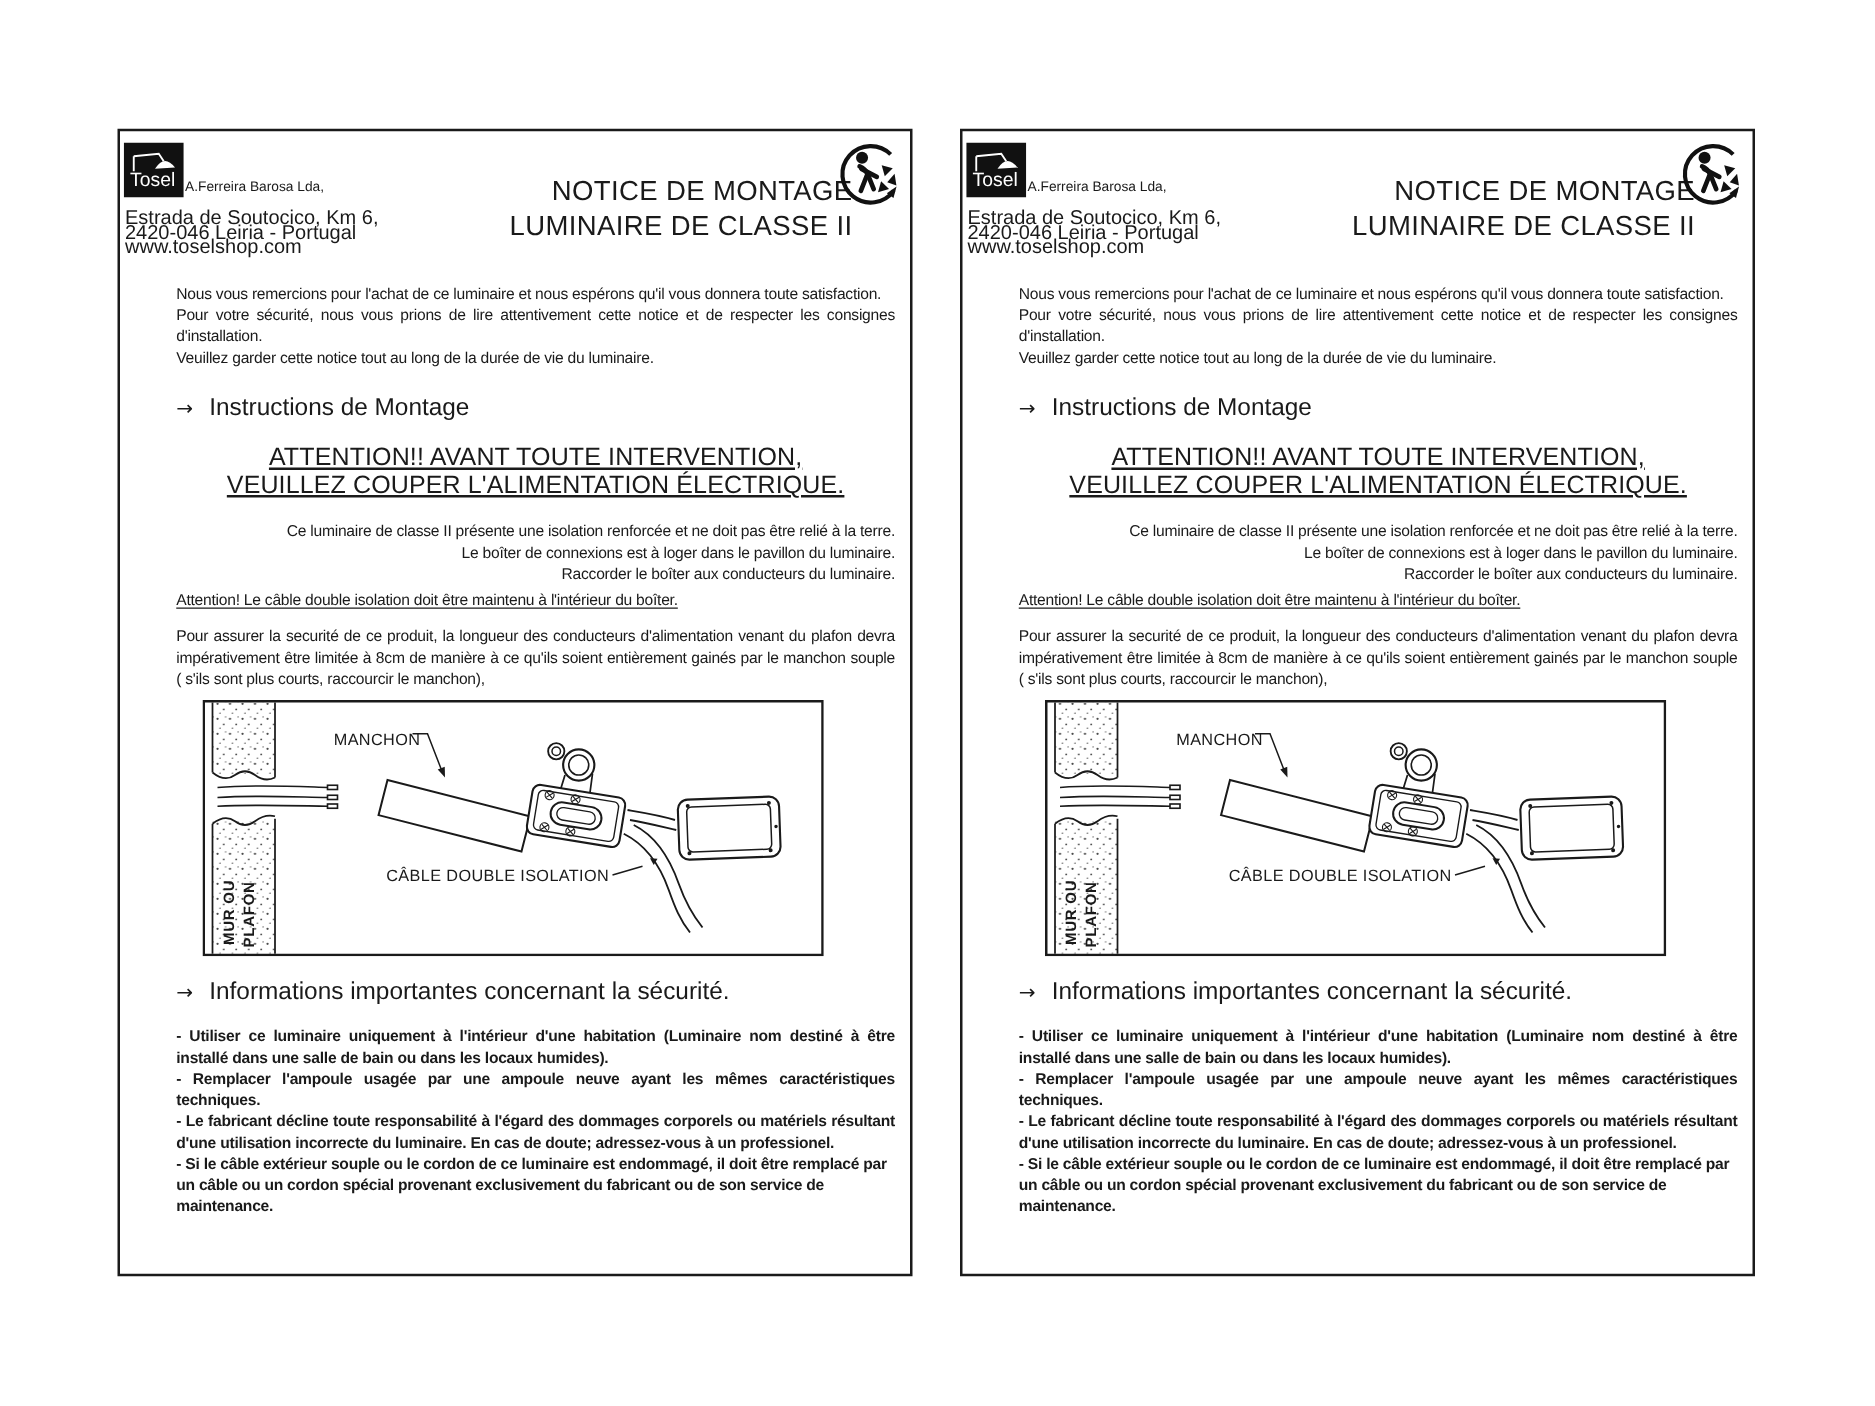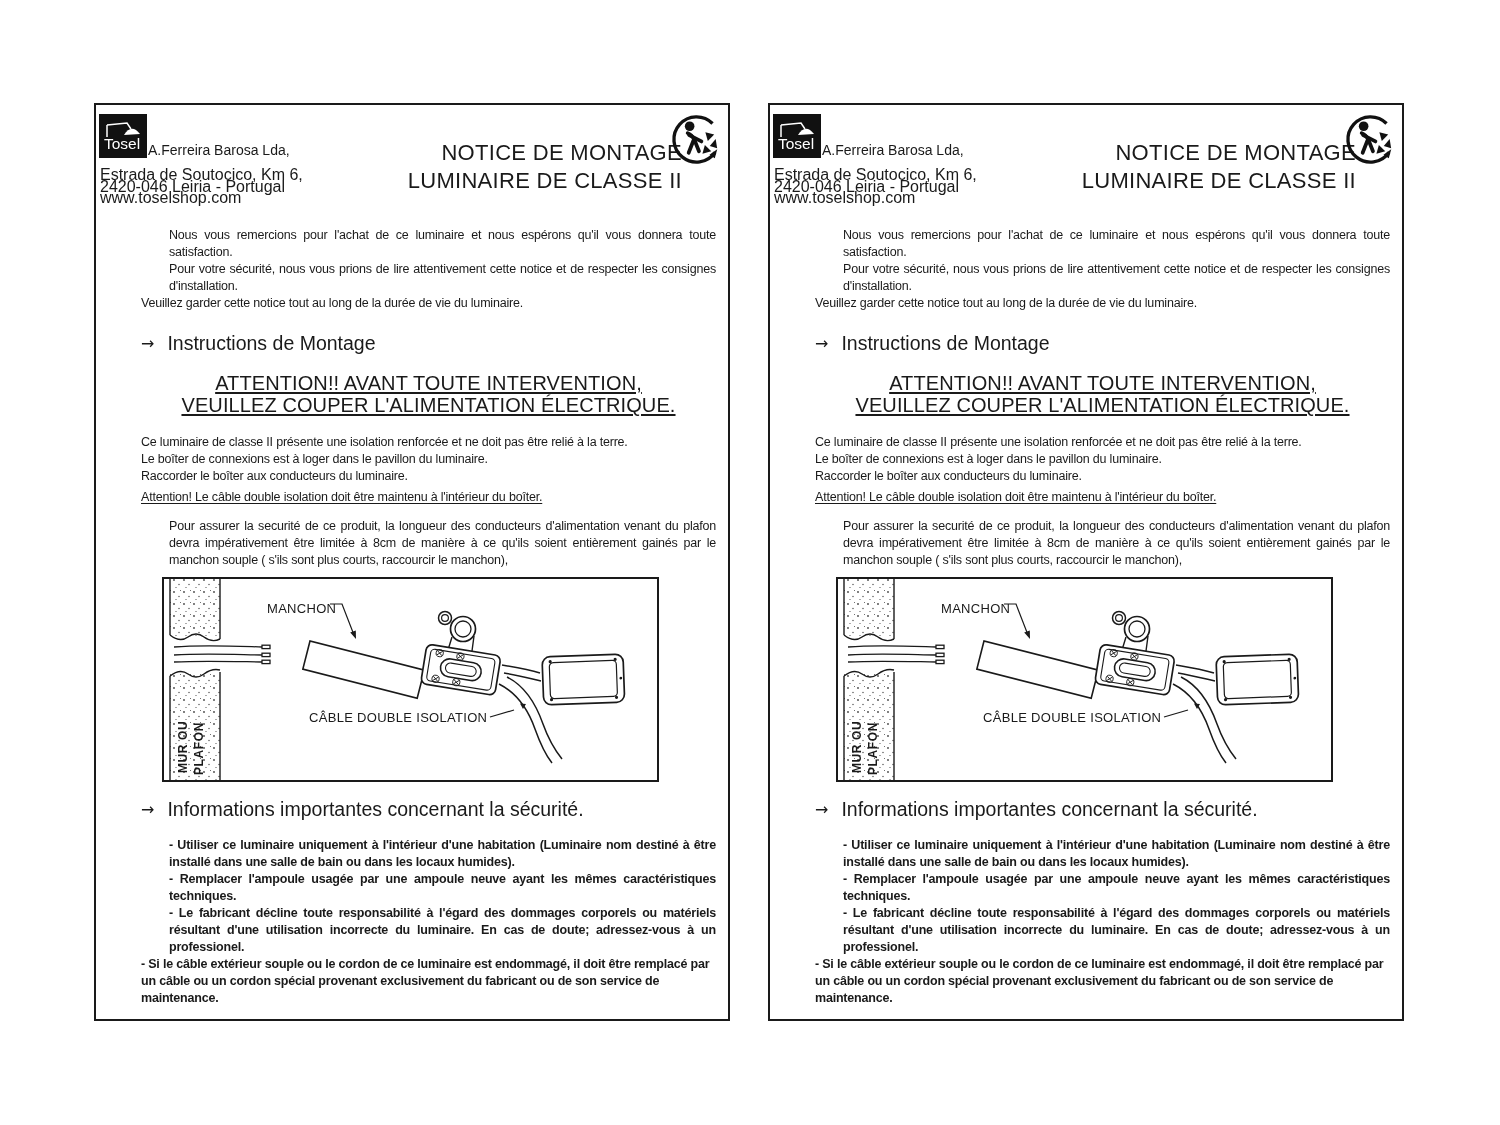--- a/index.html
+++ b/index.html
@@ -9,37 +9,37 @@
   }
   .slot{position:absolute;top:103px;}
   .slot-left{left:94px;}
   .slot-right{left:768px;}
   .page{
     width:632px;height:914px;border:2px solid #1a1a1a;background:#fff;
     position:relative;overflow:hidden;
   }
   .page-header{position:relative;height:122px;}
   .logo-box{position:absolute;left:3px;top:9px;width:68px;height:44px;}
-  .addr-first{position:absolute;left:52px;top:39px;font-size:14px;line-height:12px;}
+  .addr-first{position:absolute;left:52px;top:39px;font-size:11px;line-height:12px;}
   .addr-block{position:absolute;left:4px;top:64px;font-size:16px;line-height:11.6px;}
   .doc-title{
     position:absolute;left:90px;right:46px;top:34px;text-align:right;
     font-size:22px;line-height:28px;letter-spacing:0.3px;white-space:nowrap;
   }
   .triman{position:absolute;right:3px;top:7px;width:55px;height:55px;}
   .content{padding:0 12px 0 45px;}
   .body{font-size:12.5px;line-height:17px;letter-spacing:-0.2px;margin:0;}
-  .just{text-align:justify;margin-left:28px;}
+  .just{text-align:justify;}
   .u{text-decoration:underline;text-underline-offset:2px;}
   .section-heading{
     display:flex;align-items:center;gap:13px;font-size:19.5px;line-height:26px;margin-top:18px;
   }
   .section-heading .arrow{font-family:"DejaVu Sans",sans-serif;font-size:16px;position:relative;top:1px;}
   .attention{margin-top:16px;text-align:center;font-size:20px;line-height:22px;letter-spacing:0.1px;}
-  .mt-class2{margin-top:18px;}
+  .mt-class2{margin-top:18px;text-align:right;}
   .mt-warning{margin-top:4px;}
   .mt-manchon{margin-top:12px;}
   .diagram{margin:8px 0 0 21px;width:497px;height:205px;}
   .mt-sec2{margin-top:10px;}
   .safety{margin-top:15px;font-weight:bold;}
   .dlabel{font-family:"Liberation Sans",sans-serif;font-size:13px;fill:#1a1a1a;letter-spacing:0.3px;}
   .dwall{font-family:"Liberation Sans",sans-serif;font-size:12px;font-weight:bold;fill:#1a1a1a;letter-spacing:0.6px;}
 </style>
 </head>
 <body>

